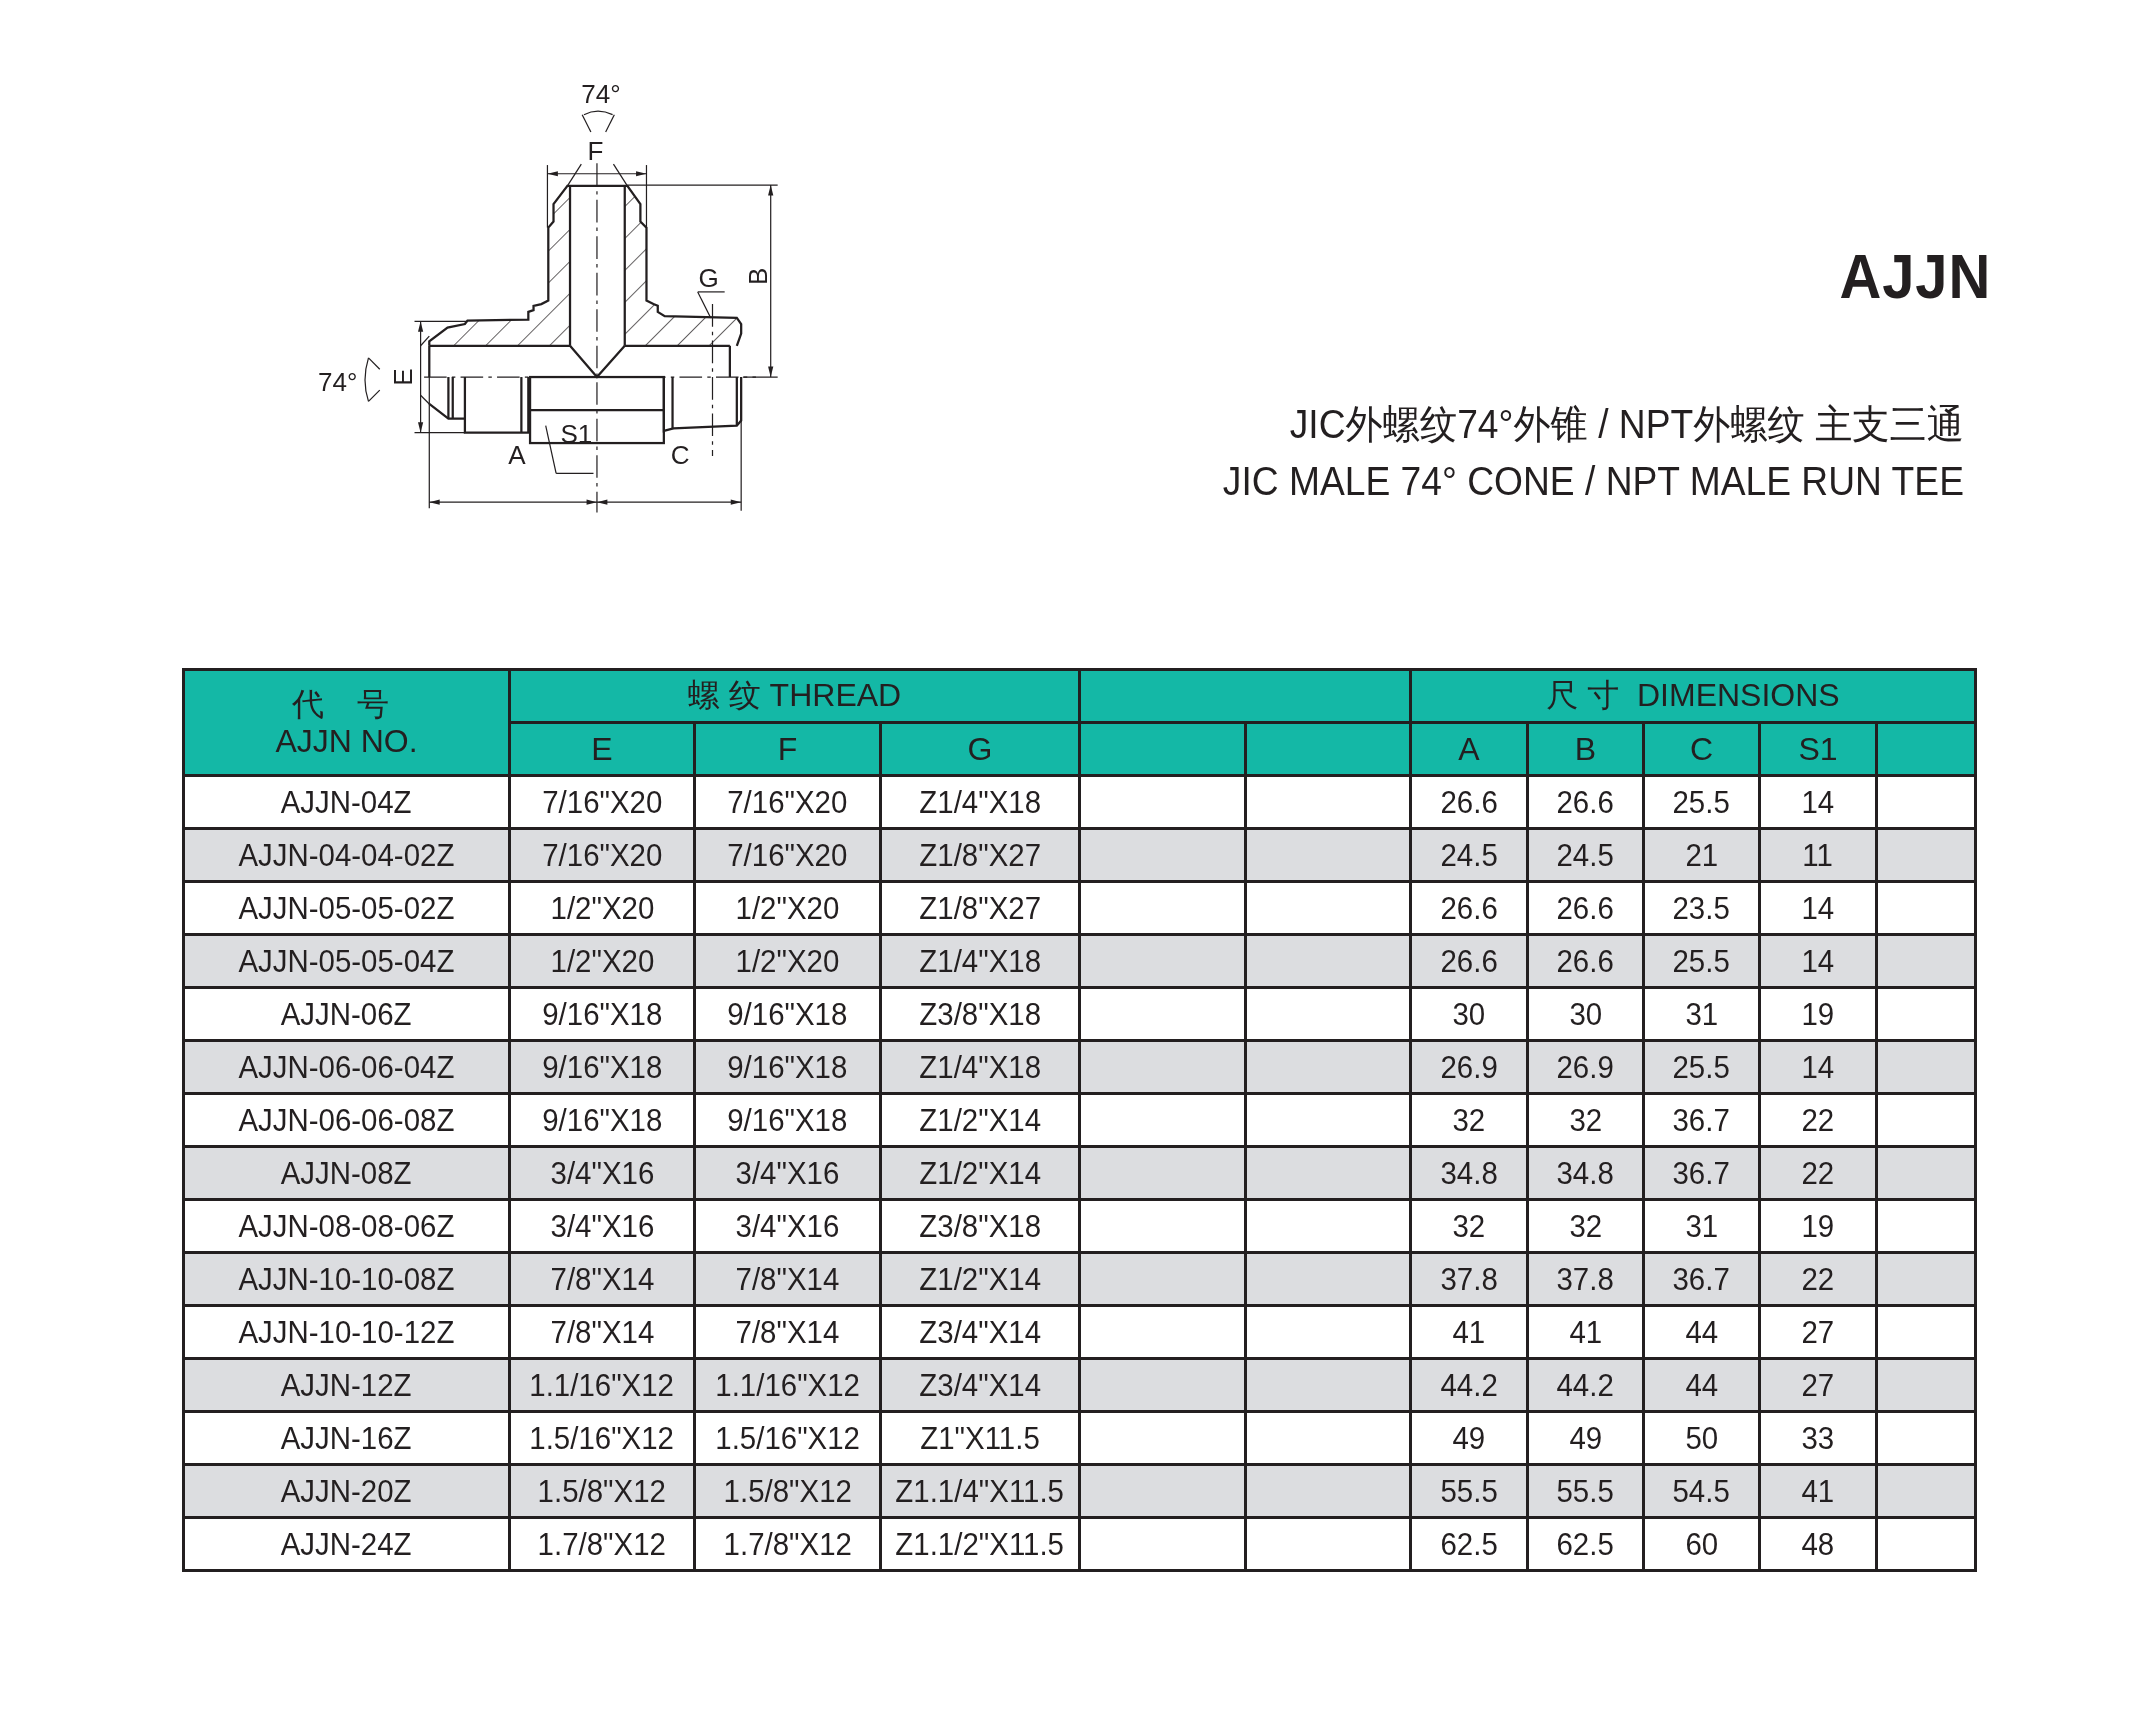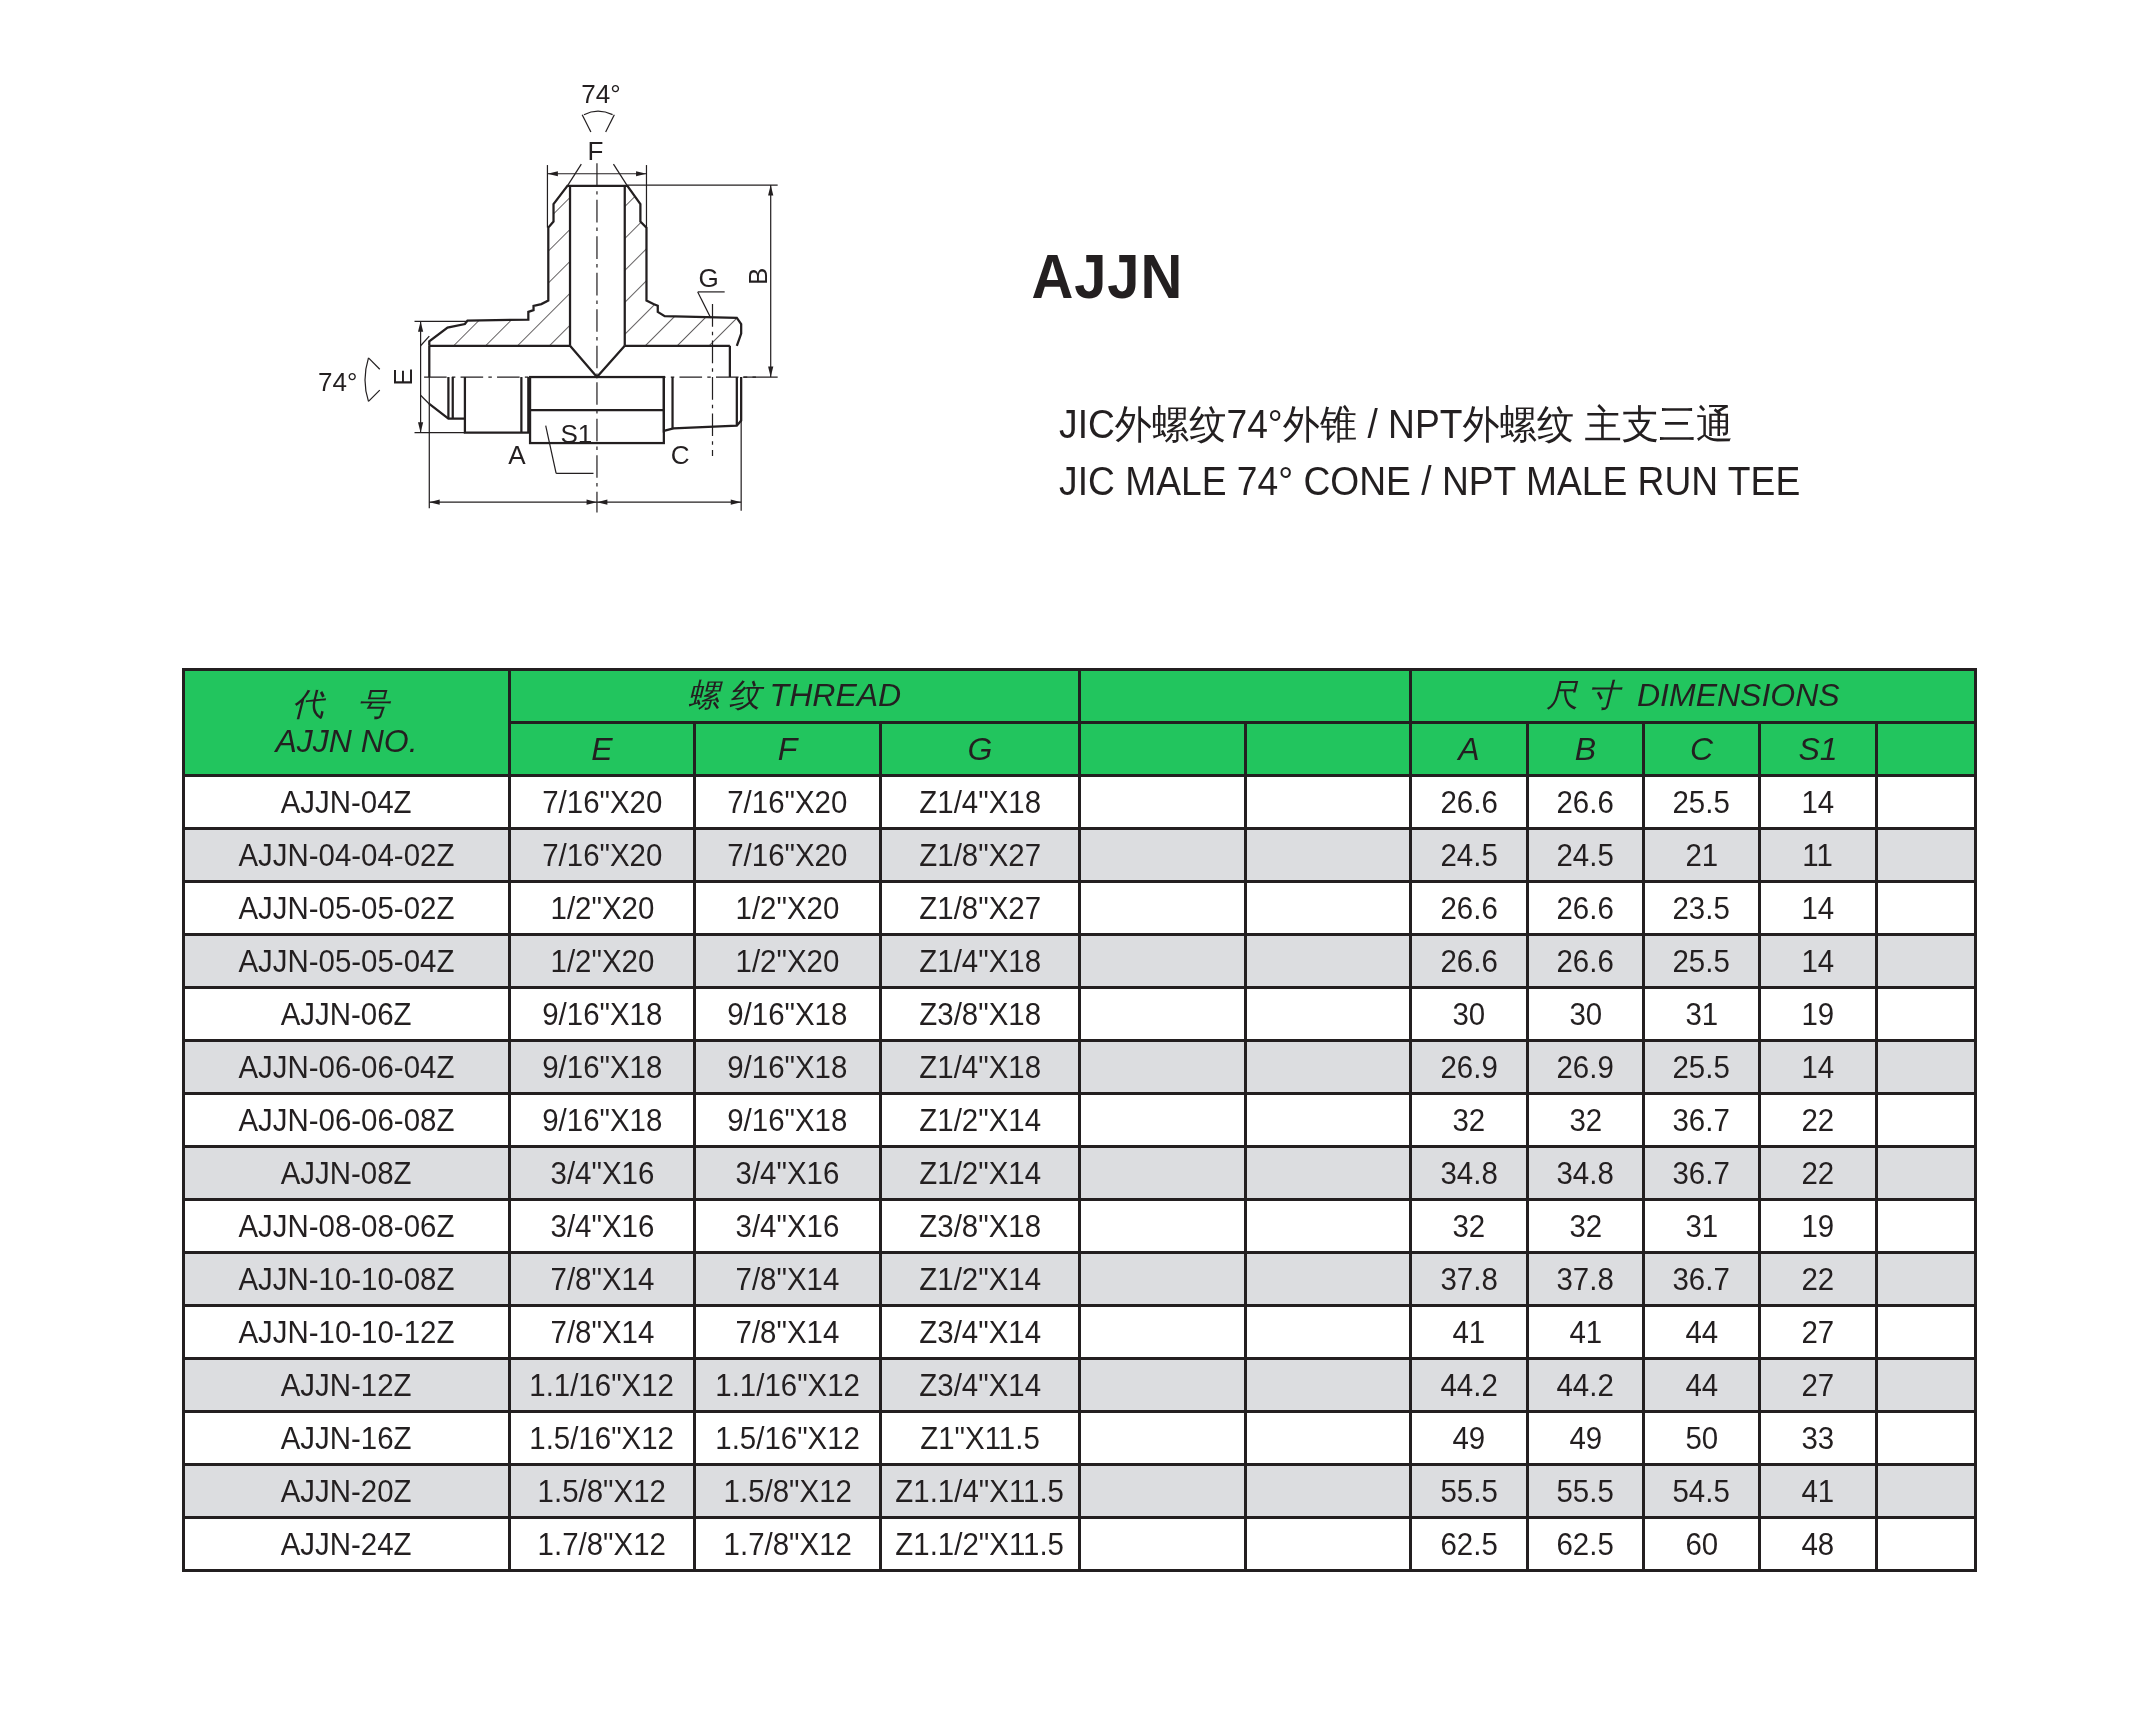--- a/index.html
+++ b/index.html
@@ -1,30 +1,30 @@
 <!DOCTYPE html>
 <html style="font-size:14px"><head>
 <meta charset="utf-8">
 <style>
   html, body { margin:0; padding:0; background:#ffffff; }
   body { width:2155px; height:1709px; position:relative; overflow:hidden;
          font-family:"Liberation Sans", "DejaVu Sans", sans-serif; color:#231f20; }
   .drawing { position:absolute; left:0; top:0; width:869px; height:556px; }
-  .title-block { position:absolute; left:1025px; top:226px; width:973px; text-align:left; }
+  .title-block { position:absolute; left:1025px; top:226px; width:973px; text-align:right; }
   .title { font-family:"Liberation Sans", sans-serif; font-weight:bold; font-size:63px; letter-spacing:0.9px;
            line-height:1; margin-top:19px; transform:scaleX(0.92); display:inline-block; }
   .sub { font-size:40px; line-height:1; white-space:nowrap; transform:scaleX(0.93); display:block; }
   .sub.cn { margin-top:96px; }
   .sub.en { margin-top:17.4px; }
 
   table.spec { position:absolute; left:182px; top:668px; border-collapse:collapse;
                table-layout:fixed; font-size:32px; }
   table.spec td, table.spec th { border:3.5px solid #231f20; text-align:center; vertical-align:middle;
                font-weight:normal; padding:0; white-space:nowrap; overflow:hidden; }
-  table.spec thead th { background:#22c55e;font-style:italic; }
+  table.spec thead th { background:#14b8a6; }
   table.spec thead tr.h1 th { height:50px; }
   table.spec thead tr.h2 th { height:50px; }
   table.spec tbody td { height:50px; }
   table.spec tbody tr:nth-child(even) td { background:#dcdde0; }
   table.spec tbody tr:nth-child(odd) td { background:#ffffff; }
   .hdr-part { line-height:1.15; }
   .hdr-cn { letter-spacing:12px; }
   .cond { display:inline-block; transform:scaleX(0.92); }
 </style>
 </head>

